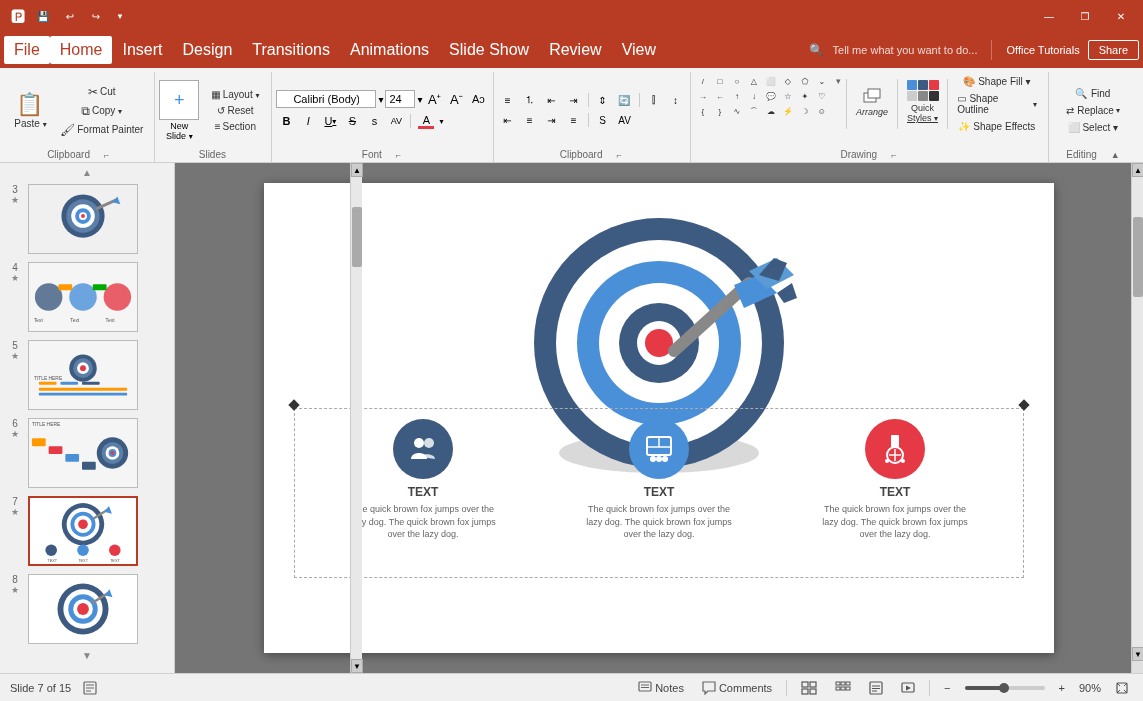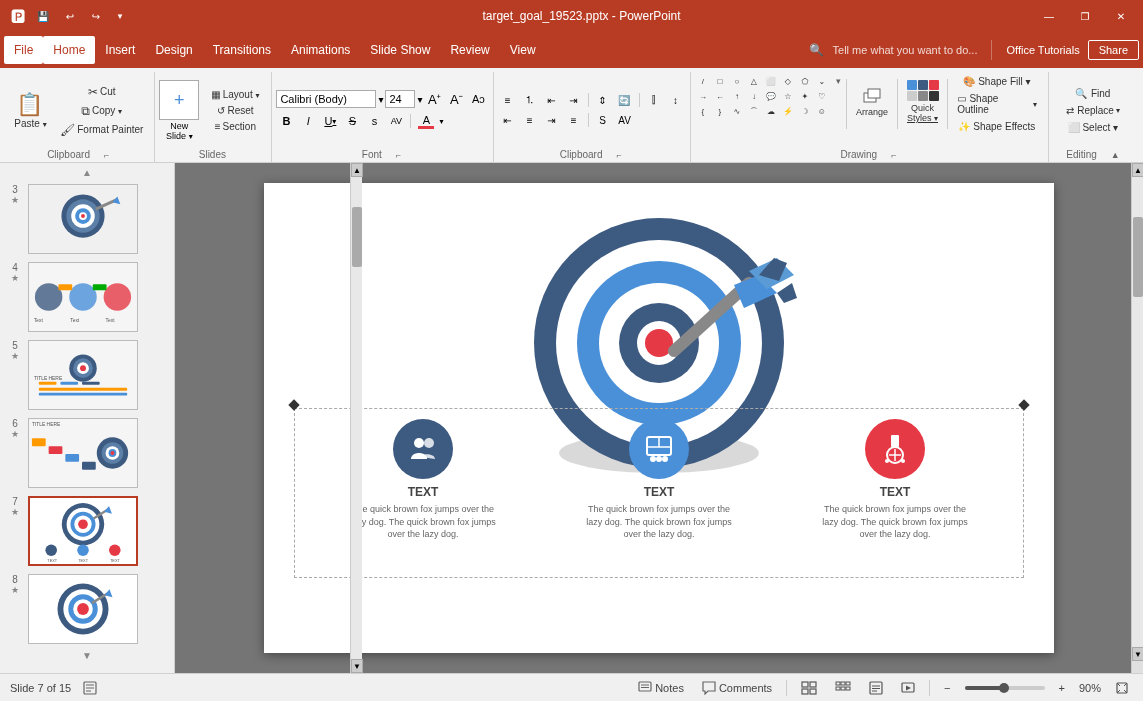--- a/index.html
+++ b/index.html
@@ -27,21 +27,21 @@
       height: 36px;
       display: flex;
       align-items: center;
       padding: 0 4px;
     }
     .menu-item {
       color: white;
       padding: 4px 10px;
       cursor: pointer;
       border-radius: 2px;
-      font-size: 12px;
+      font-size: 16px;
       height: 28px;
       display: flex;
       align-items: center;
     }
     .menu-item.active { background: white; color: #b83c24; }
     .menu-bar-right { margin-left: auto; display: flex; align-items: center; gap: 8px; color: white; font-size: 12px; }
     .share-btn { background: transparent; border: 1px solid white; color: white; padding: 3px 10px; border-radius: 2px; cursor: pointer; font-size: 11px; }
 
     
     .ribbon {
@@ -220,21 +220,21 @@
       padding: 0 10px;
       font-size: 11px;
       color: #444;
     }
     .status-left { display: flex; align-items: center; gap: 8px; }
     .status-right { margin-left: auto; display: flex; align-items: center; gap: 10px; }
     .status-btn { cursor: pointer; padding: 2px 4px; border-radius: 2px; display: flex; align-items: center; }
     .zoom-track { width: 80px; height: 4px; background: #ccc; border-radius: 2px; position: relative; cursor: pointer; }
     .zoom-fill { width: 45%; height: 100%; background: #555; border-radius: 2px; }
     .zoom-thumb { width: 10px; height: 10px; background: #555; border-radius: 50%; position: absolute; top: -3px; left: 43%; }
-    .font-box { width: 55px; height: 18px; border: 1px solid #aaa; padding: 0 3px; font-size: 11px; background: white; }
+    .font-box { width: 55px; height: 18px; border: 1px solid #aaa; padding: 0 16px; font-size: 11px; background: white; }
     .size-box { width: 30px; height: 18px; border: 1px solid #aaa; padding: 0 3px; font-size: 11px; background: white; }
 
     .format-btn { width: 20px; height: 18px; border: 1px solid transparent; display: flex; align-items: center; justify-content: center; cursor: pointer; border-radius: 2px; font-size: 11px; }
     .format-btn.bold { font-weight: bold; }
     .format-btn.italic { font-style: italic; }
     .format-btn.underline { text-decoration: underline; }
 
     .align-btn { width: 20px; height: 16px; border: 1px solid transparent; display: flex; align-items: center; justify-content: center; cursor: pointer; border-radius: 2px; font-size: 10px; }
     .shape-btn { width: 16px; height: 14px; display: flex; align-items: center; justify-content: center; cursor: pointer; font-size: 8px; color: #333; }
 
@@ -250,21 +250,20 @@
 <body>
 
 <div class="title-bar">
   <div class="title-bar-left">
     <div class="title-bar-icon" style="color:white;font-size:16px;">🅿</div>
     <div class="ribbon-btn" style="padding:2px;color:white;min-width:20px;">💾</div>
     <div class="ribbon-btn" style="padding:2px;color:white;min-width:20px;">↩</div>
     <div class="ribbon-btn" style="padding:2px;color:white;min-width:20px;">↪</div>
     <div class="ribbon-btn" style="padding:2px;color:white;min-width:16px;font-size:9px;">▾</div>
   </div>
-  <div class="title-bar-center">target_goal_19523.pptx - PowerPoint</div>
   <div class="title-bar-right">
     <div class="win-btn">—</div>
     <div class="win-btn">❐</div>
     <div class="win-btn close">✕</div>
   </div>
 </div>
 
 <div class="menu-bar">
   <div class="menu-item active">File</div>
   <div class="menu-item" style="background:white;color:#b83c24;">Home</div>
@@ -445,21 +444,21 @@
         <div style="display:flex;flex-direction:column;align-items:center;justify-content:center;padding:2px;">
           <span style="font-size:9px;color:#666;">▾</span>
         </div>
         <div style="width:1px;height:50px;background:#ccc;margin:5px 0;"></div>
 
         <div class="ribbon-btn ribbon-btn-large" style="min-height:55px;flex-direction:column;align-items:center;justify-content:center;min-width:38px;">
           <svg width="20" height="20" viewBox="0 0 20 20">
             <rect x="2" y="6" width="12" height="9" fill="white" stroke="#666" stroke-width="1"></rect>
             <rect x="6" y="2" width="12" height="9" fill="white" stroke="#666" stroke-width="1"></rect>
           </svg>
-          <span style="font-size:9px;">Arrange</span>
+          <span style="font-size:9px;font-style:italic;">Arrange</span>
         </div>
         <div style="width:1px;height:50px;background:#ccc;margin:5px 0;"></div>
 
         <div class="ribbon-btn" style="flex-direction:column;min-height:55px;min-width:38px;">
           <div style="display:grid;grid-template-columns:repeat(3,10px);gap:1px;margin-bottom:2px;">
             <div style="width:10px;height:10px;background:#4a90d9;border-radius:1px;"></div>
             <div style="width:10px;height:10px;background:#3d5a80;border-radius:1px;"></div>
             <div style="width:10px;height:10px;background:#e63946;border-radius:1px;"></div>
             <div style="width:10px;height:10px;background:#ccc;border-radius:1px;"></div>
             <div style="width:10px;height:10px;background:#888;border-radius:1px;"></div>

